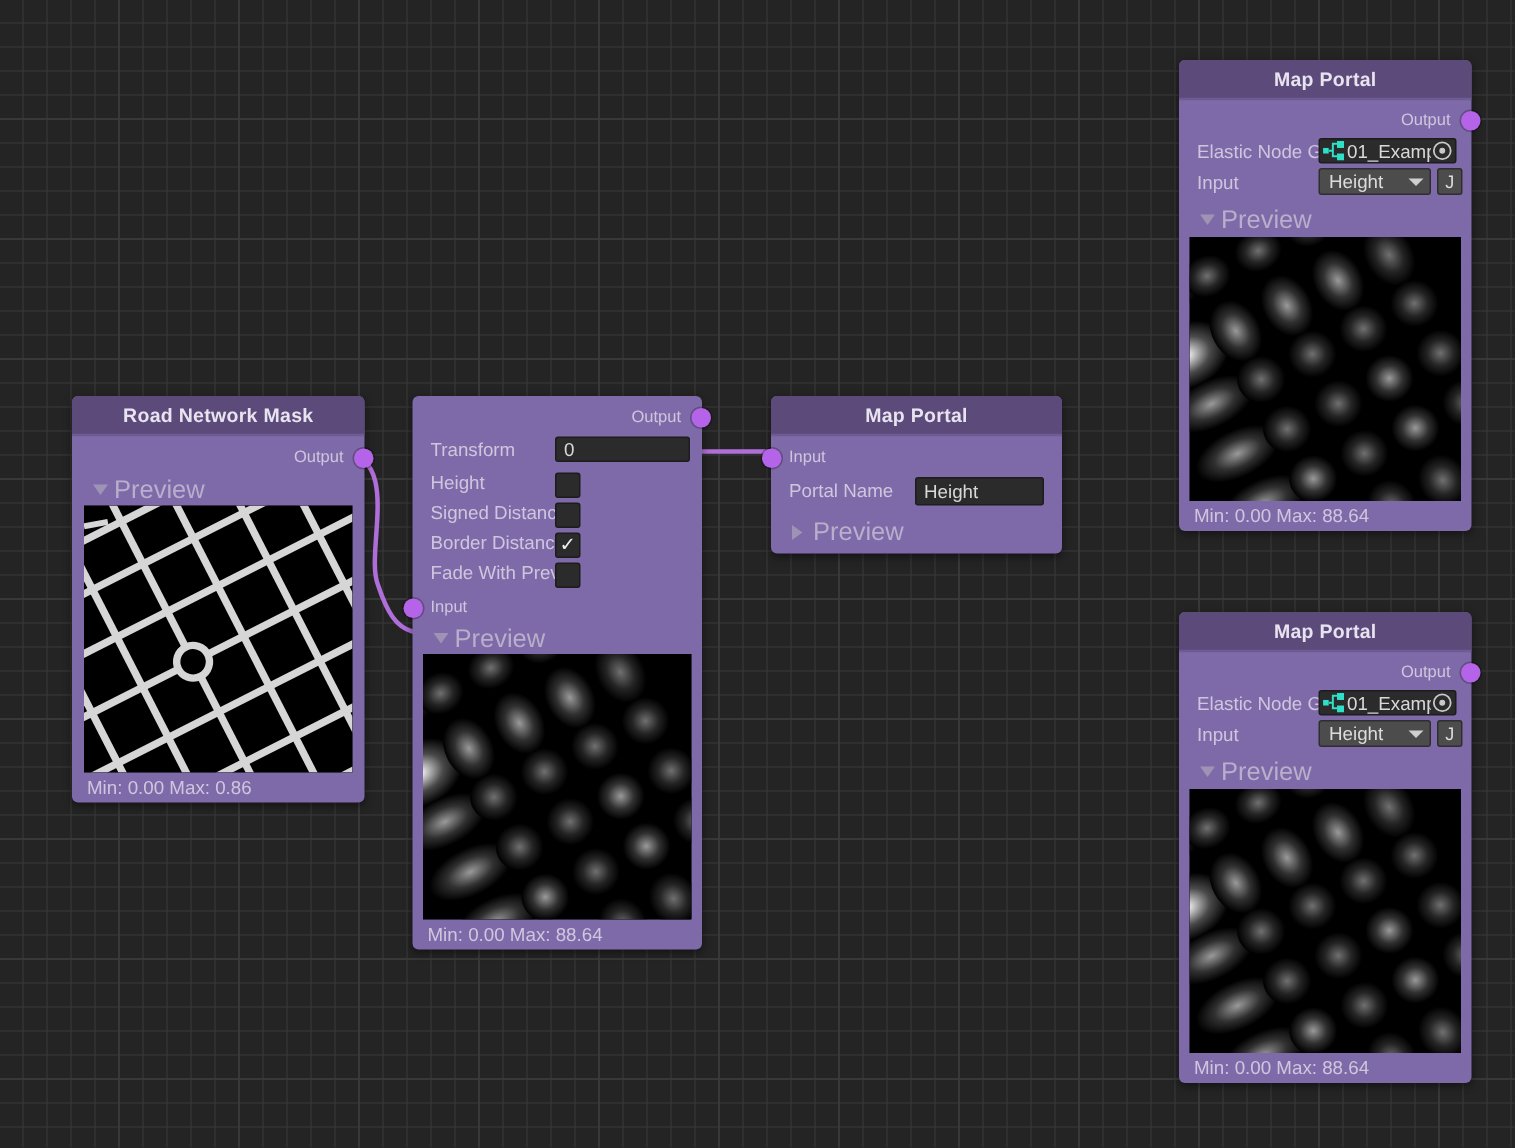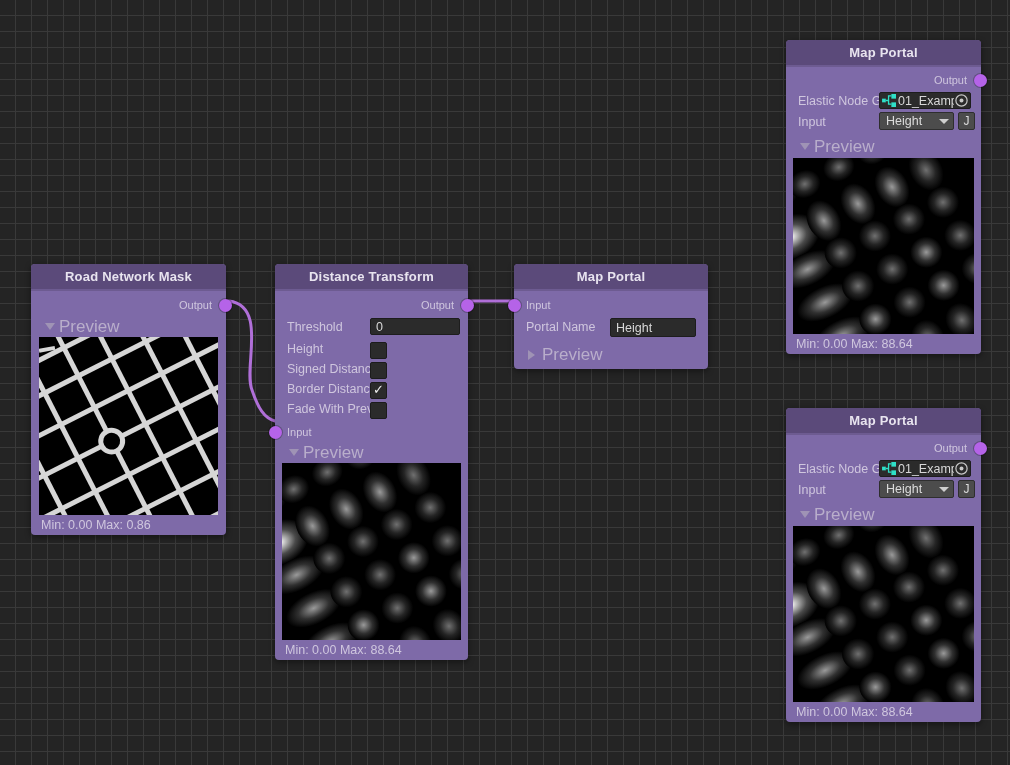--- a/index.html
+++ b/index.html
@@ -268,21 +268,21 @@
 </head>
 <body>
 
 <div id="canvas"></div>
 
 <svg id="wires" viewBox="0 0 1010 765" width="1010" height="765">
   <path d="M 229,301 C 268,306 243,368 252,390 C 258,408 264,418 275,421" fill="none" stroke="#b06fd8" stroke-width="3" stroke-linecap="round"></path>
   <path d="M 468,301 L 516,301" fill="none" stroke="#b06fd8" stroke-width="3" stroke-linecap="round"></path>
 </svg>
 
-<div class="node" id="n-road" style="left:31px; top:264px; width:195px;">
+<div class="node" id="n-road" style="left:48px; top:264px; width:195px;">
   <div class="node-header">Road Network Mask</div>
   <div class="node-body">
 
     <div class="port-row" style="height:26px;">
       <span class="port-label right" style="top:3px;">Output</span>
       <span class="port-dot out" style="top:8px;"></span>
     </div>
 
     <div class="preview-head">
       <span class="tri down"></span>
@@ -314,30 +314,29 @@
           <line x1="0" y1="14" x2="16" y2="11"></line>
         </g>
       </svg>
     </div>
 
     <div class="minmax">Min: 0.00 Max: 0.86</div>
   </div>
 </div>
 
 <div class="node" id="n-dist" style="left:275px; top:264px; width:193px;">
-  <div class="node-header">Distance Transform</div>
   <div class="node-body">
 
     <div class="port-row" style="height:26px;">
       <span class="port-label right" style="top:3px;">Output</span>
       <span class="port-dot out" style="top:8px;"></span>
     </div>
 
     <div class="param-row" style="height:22px;">
-      <span class="param-label" style="width:90px;">Threshold</span>
+      <span class="param-label" style="width:90px;">Transform</span>
       <span class="text-field" style="left:95px; top:1px; width:90px;">0</span>
     </div>
 
     <div class="param-row">
       <span class="param-label" style="width:90px;">Height</span>
       <span class="checkbox" style="left:95px;"></span>
     </div>
 
     <div class="param-row">
       <span class="param-label" style="width:83px;">Signed Distance</span>

